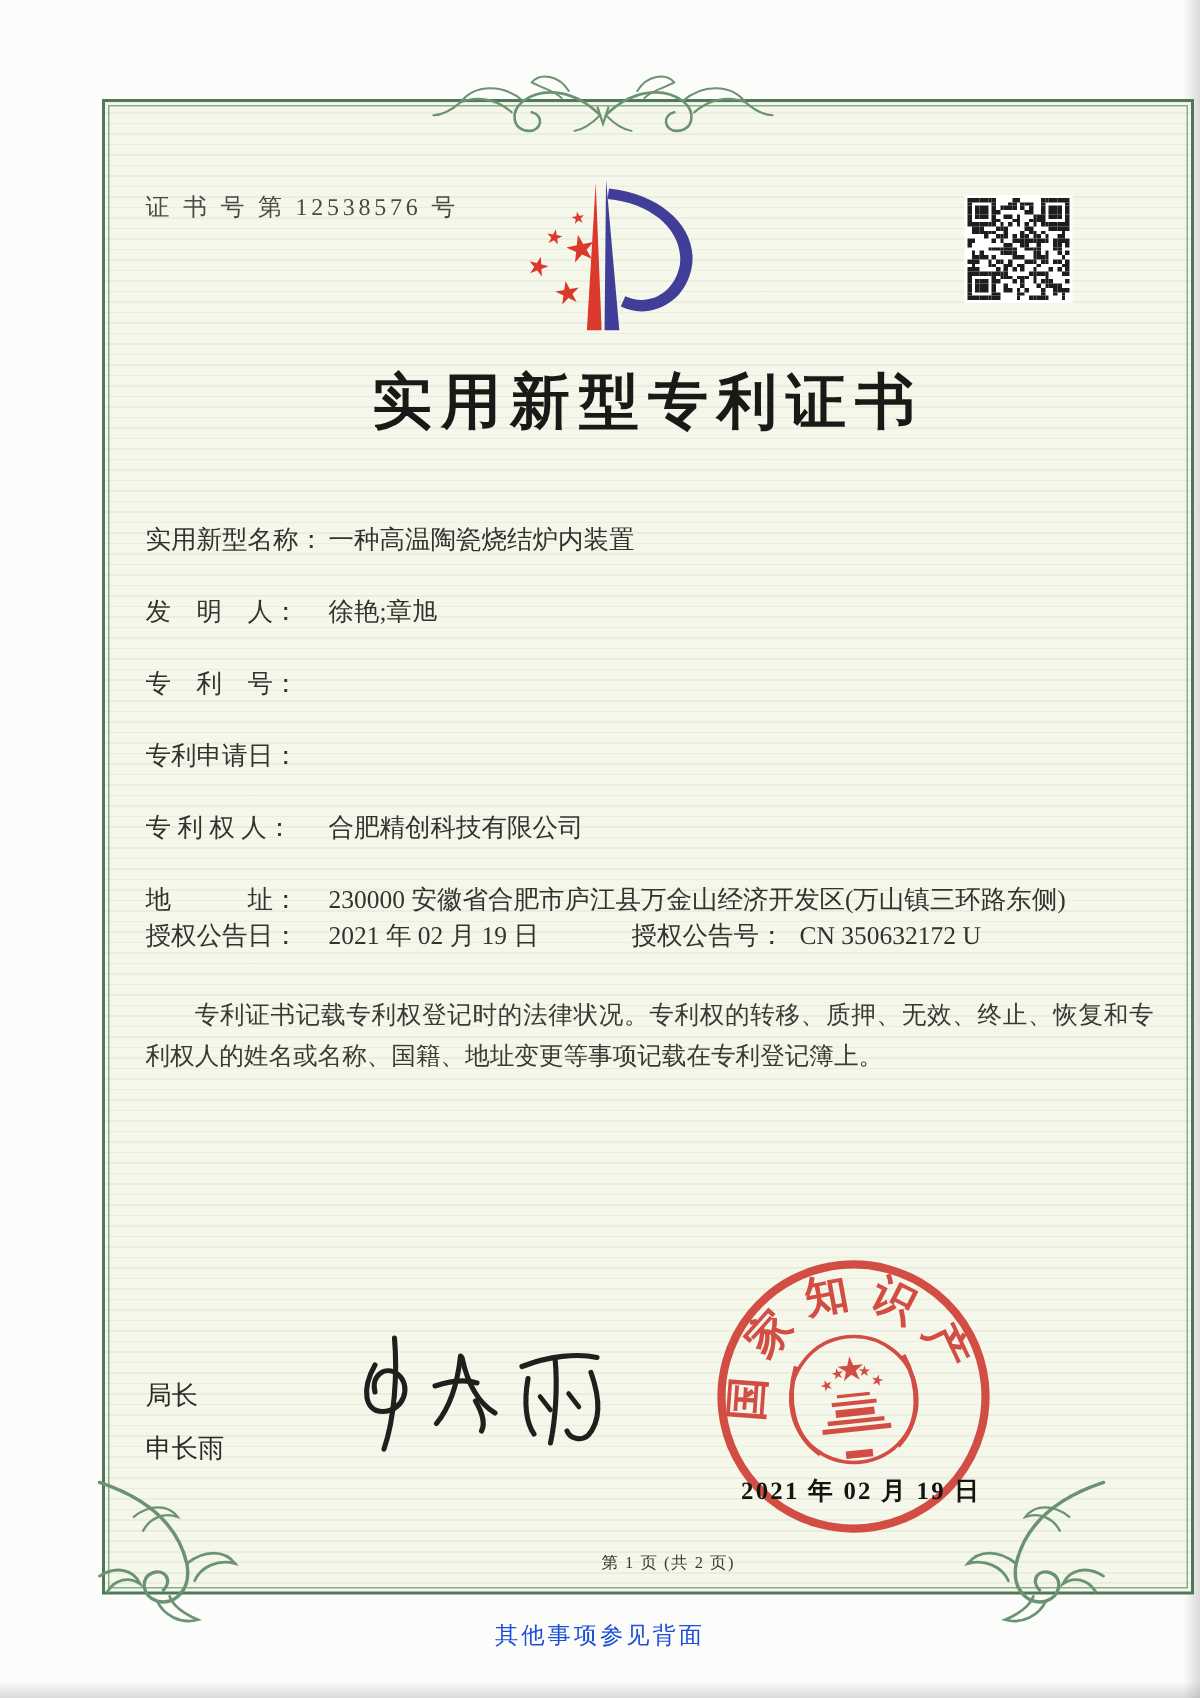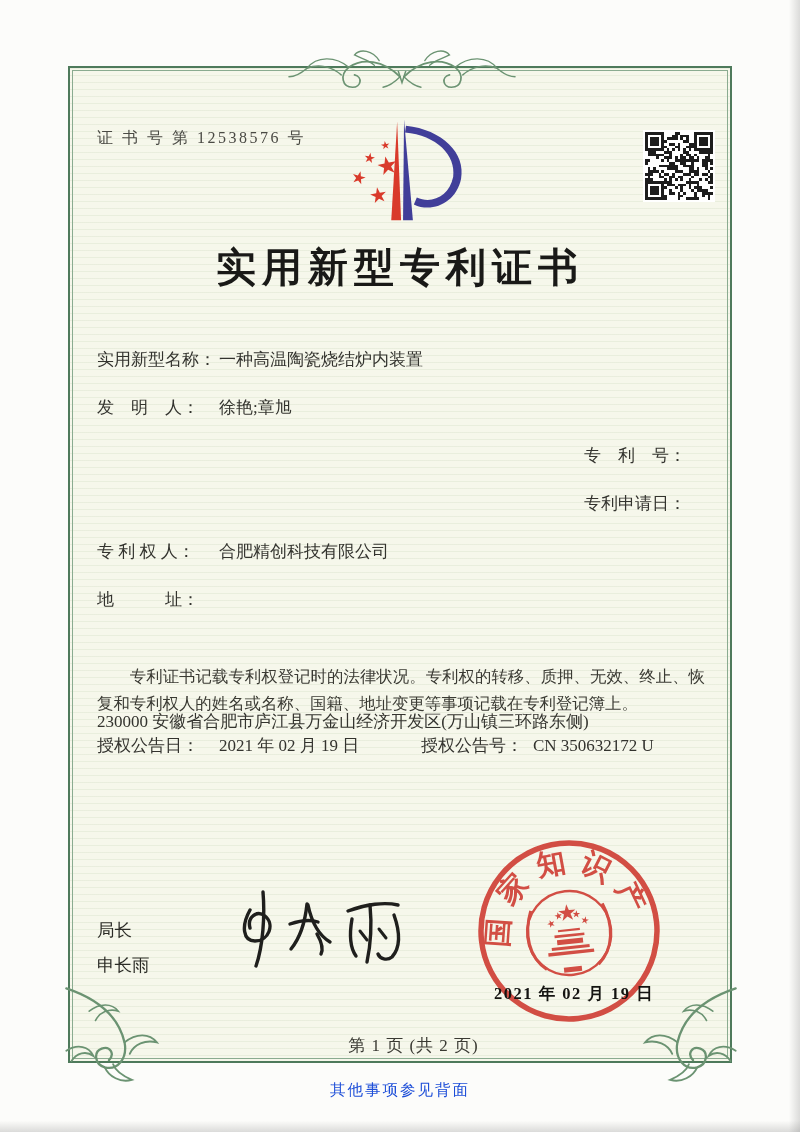--- a/index.html
+++ b/index.html
@@ -8,21 +8,21 @@
     position:relative;
     font-family:"Liberation Serif","DejaVu Serif",serif;
     background:
       linear-gradient(to right, rgba(0,0,0,0) 98.6%, rgba(120,120,120,.25) 100%),
       linear-gradient(to bottom, rgba(0,0,0,0) 99%, rgba(120,120,120,.25) 100%),
       #fcfcfa;
     overflow:hidden;
     color:#2e2e2a;
   }
   .frame {
-    position:absolute; left:68px; top:66px; width:664px; height:997px;
+    position:absolute; left:68px; top:66px; width:728px; height:997px;
     border:2.5px solid #4e7a5b;
     background:
       repeating-linear-gradient(180deg, rgba(120,156,100,0.10) 0 1px, rgba(0,0,0,0) 1px 7px),
       #f6f7eb;
   }
   .frame-inner {
     position:absolute; inset:2px; border:1px solid #8aab90; pointer-events:none; z-index:1;
   }
   .deco { position:absolute; z-index:2; }
   .cert-no {
@@ -35,41 +35,41 @@
     background:#fff; padding:2px;
     display:grid; grid-template-columns:repeat(25,1fr); grid-template-rows:repeat(25,1fr);
   }
   .qr i { display:block; }
   .qr i.on { background:#1d1d1d; }
   .title {
     position:absolute; left:0; right:0; top:172px; z-index:3;
     text-align:center; font-size:40px; font-weight:bold; letter-spacing:6px; color:#191917;
   }
   .fields { position:absolute; left:27px; right:24px; top:280px; z-index:3; font-size:17px; color:#33332e; }
-  .frow { display:flex; line-height:24px; margin-bottom:24px;justify-content:flex-end; }
-  .frow.addr { margin-bottom:0;flex-direction:column; }
+  .frow { display:flex; line-height:24px; margin-bottom:24px; }
+  .frow.addr { margin-bottom:0; }
   .flabel { flex:0 0 122px; color:#33332e; }
   .fvalue { flex:1; }
   .grant-row .fvalue.grant-date { flex:0 0 178px; }
   .grant-row .flabel2 { flex:0 0 112px; margin-left:24px; }
   .paras {
     position:absolute; left:27px; right:25px; top:596px; z-index:3;
     font-size:16.4px; line-height:26.5px; text-align:justify; color:#3a3a33;
   }
   .paras p { text-indent:2em; }
   .signer { position:absolute; left:27px; top:845px; z-index:3; font-size:17.5px; line-height:35px; color:#2c2c27; }
   .signature { position:absolute; left:148px; top:808px; z-index:3; }
   .seal { position:absolute; left:399px; top:763px; z-index:4; opacity:.88; transform:rotate(-6deg); }
   .seal-date {
     position:absolute; left:424px; top:915px; z-index:5;
     font-size:16.5px; letter-spacing:1.5px; color:#141411; font-weight:bold;
   }
   .page-ind {
     position:absolute; left:0; right:0; top:966px; z-index:3;
-    text-align:center; font-size:17px; letter-spacing:1px; color:#3a3a33;padding-left:27px;
+    text-align:center; font-size:11px; letter-spacing:1px; color:#3a3a33;padding-left:27px;
   }
   .back-note {
     position:absolute; left:0; right:0; top:1080px;
     text-align:center; font-size:15.5px; letter-spacing:2px; color:#1d4ed8;
   }
   svg { display:block; }
 </style>
 </head>
 <body>
 

